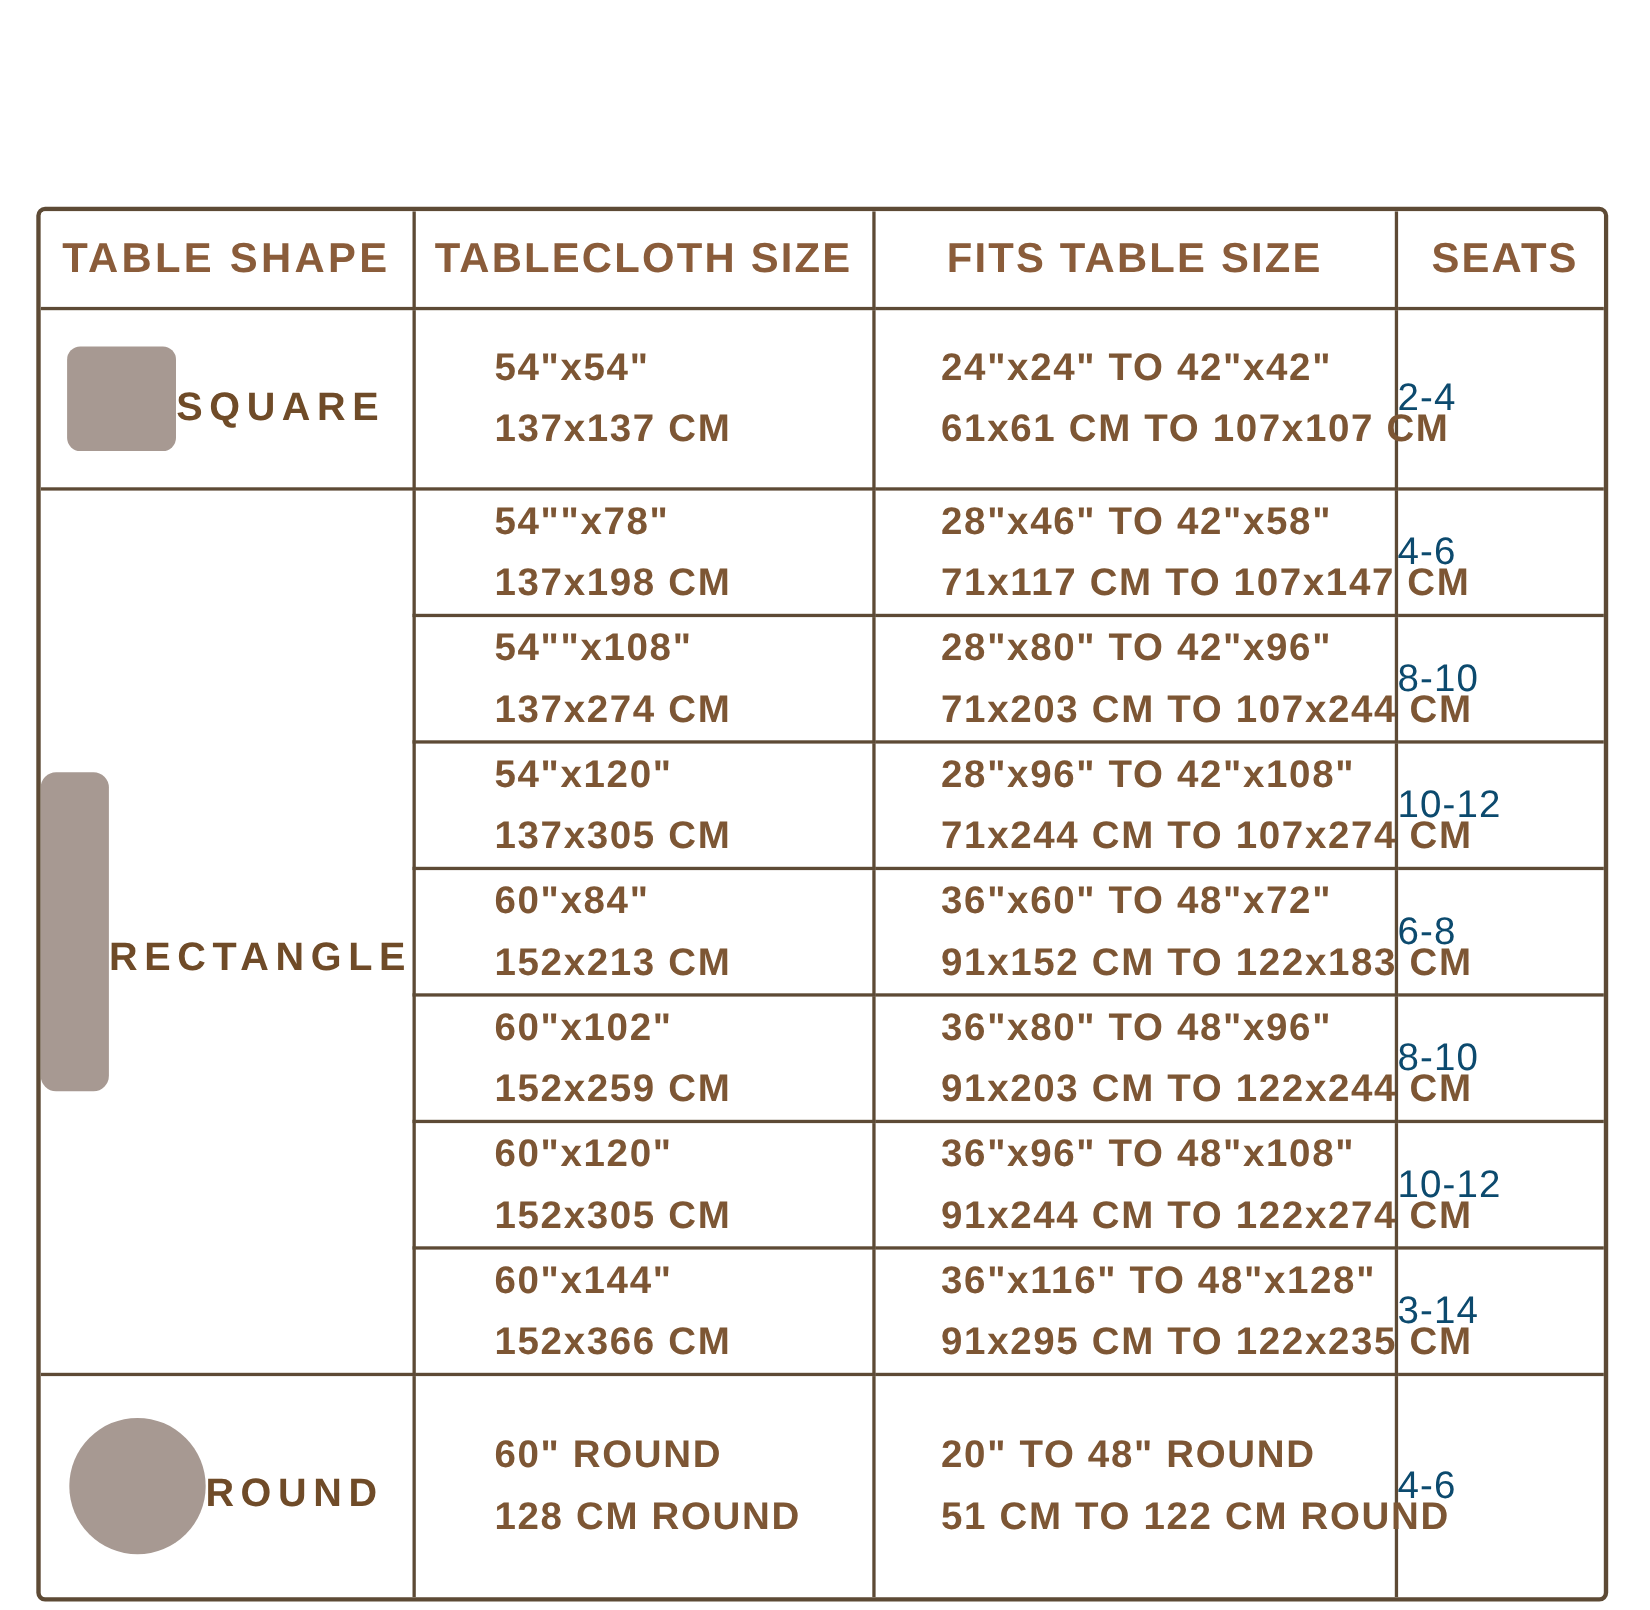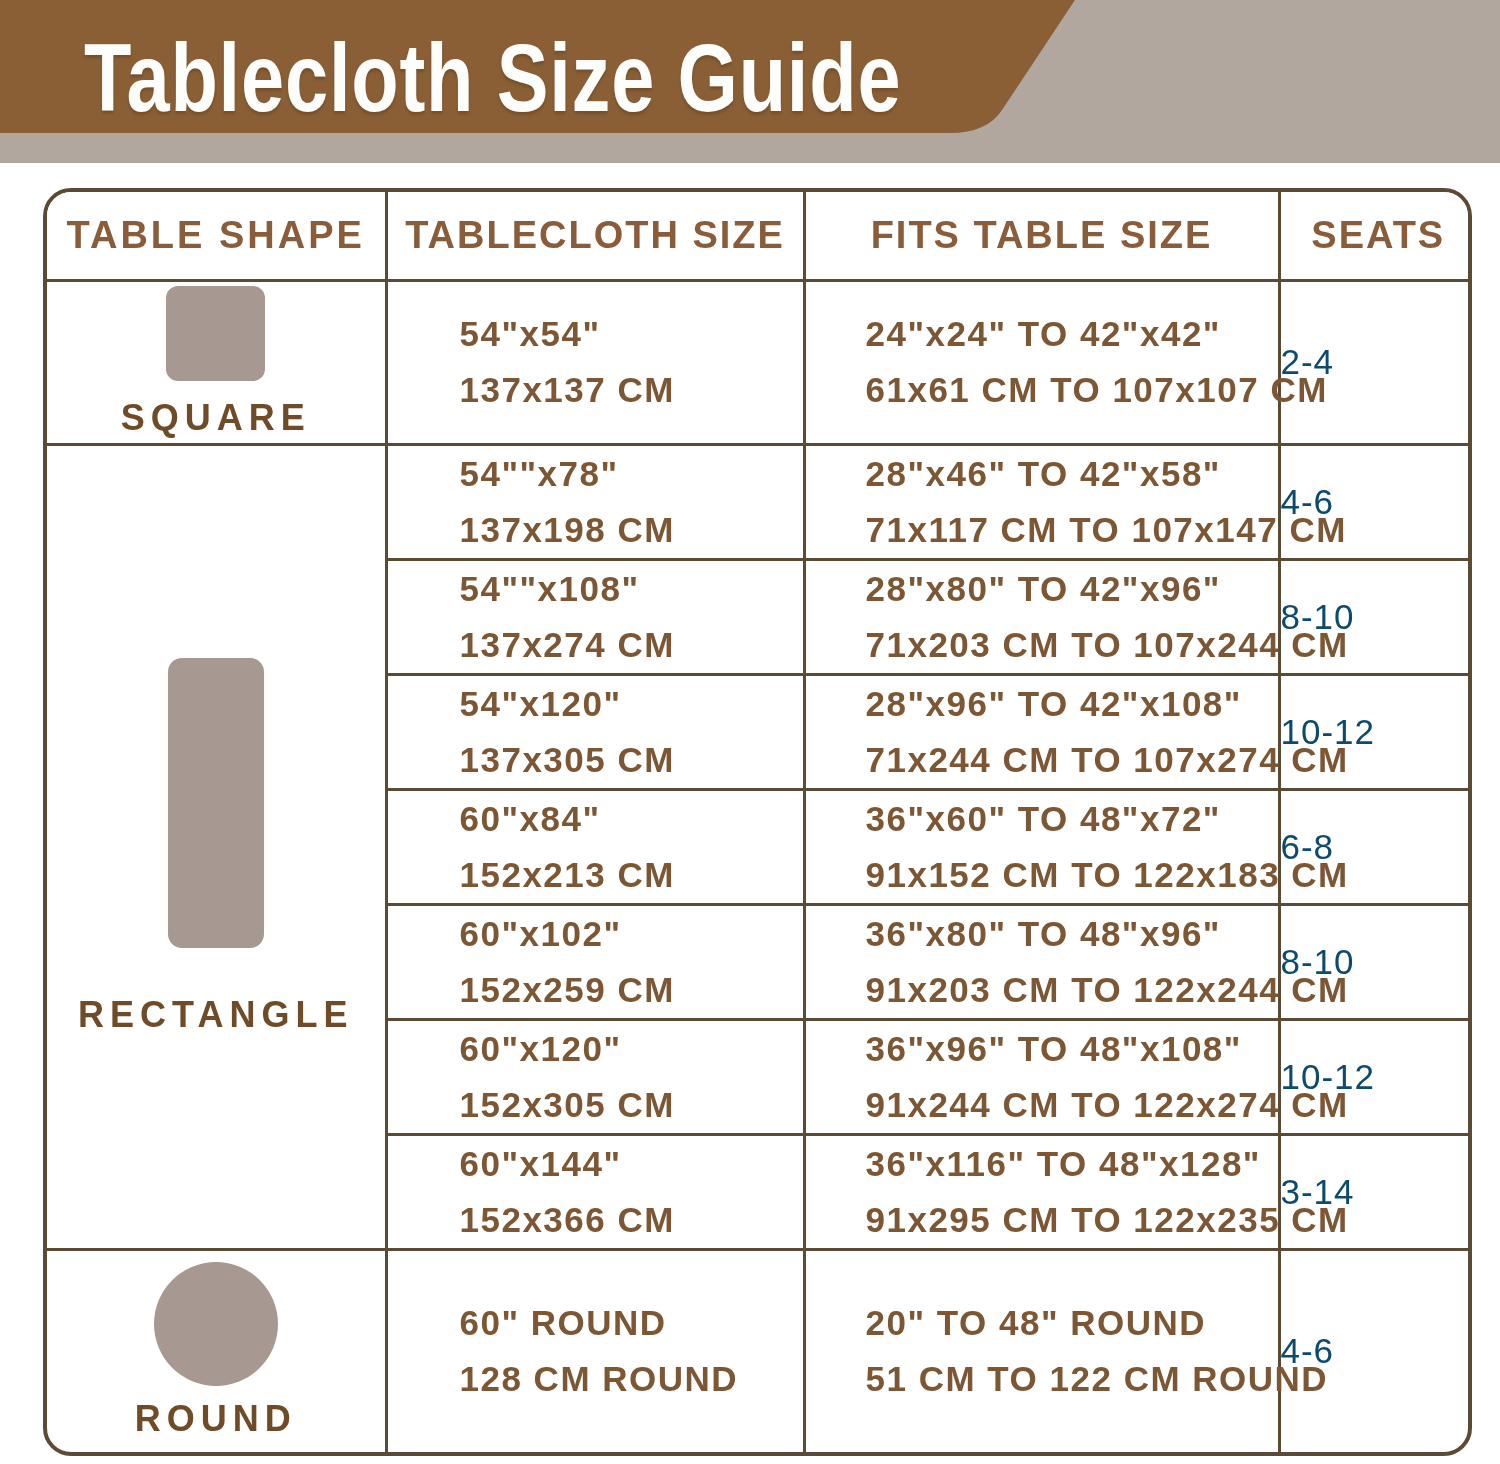--- a/index.html
+++ b/index.html
@@ -22,25 +22,25 @@
     color: #fdfdfb;
     font-size: 97px; font-weight: 800;
     letter-spacing: 1px;
     white-space: nowrap;
     transform: scaleX(0.80); transform-origin: left center;
     text-shadow: 0 3px 3px rgba(70,45,20,0.30);
   }
 
   
   .table-wrap {
-    position: absolute; left: 43px; top: 188px;
+    position: absolute; left: 33px; top: 188px;
     width: 1429px; height: 1268px;
     box-sizing: border-box;
     border: 4px solid #5d4a35;
-    border-radius: 28px;
+    border-radius: 8px;
     background: #ffffff;
     overflow: hidden;
   }
   table.size-table {
     width: 100%; height: 100%;
     border-collapse: collapse;
     table-layout: fixed;
   }
   .size-table td, .size-table th { border: 3px solid #5d4a35; padding: 0; }
   
@@ -68,41 +68,34 @@
   }
   td.size-cell { padding-left: 72px; }
   td.fits-cell { padding-left: 60px; }
   td.seats-cell {
     text-align: left; vertical-align: middle;
     color: #0c4a6e; font-size: 35px; font-weight: 400; letter-spacing: 1px;
   }
 
   
   td.shape-cell { text-align: center; vertical-align: middle; }
-  .shape-stack { display: flex; flex-direction: column; align-items: center; justify-content: center; }
+  .shape-stack { display: flex; flex-direction: row; align-items: center; justify-content: center; }
   .shape-label {
     color: #6f4b28; font-size: 36px; font-weight: 700;
     letter-spacing: 6px; margin-top: 16px; white-space: nowrap;
   }
   .icon-square    { width: 99px;  height: 95px;  background: #a79992; border-radius: 12px; }
   .icon-rectangle { width: 96px;  height: 290px; background: #a79992; border-radius: 14px; }
   .icon-circle    { width: 124px; height: 124px; background: #a79992; border-radius: 50%; }
 </style>
 </head>
 <body>
 
 <div class="page">
 
-  <div class="banner-area">
-    <div class="banner-gray"></div>
-    <svg class="banner-svg" width="1500" height="170" viewBox="0 0 1500 170" aria-hidden="true">
-      <path d="M0,0 H1075 L1002,110 Q987,133 950,133 H0 Z" fill="#8a5f36"></path>
-    </svg>
-    <div class="banner-title">Tablecloth Size Guide</div>
-  </div>
 
   <div class="table-wrap">
     <table class="size-table">
       <colgroup>
         <col style="width:339px">
           <col style="width:418px">
           <col style="width:475px">
           <col style="width:197px">
       </colgroup>
 

